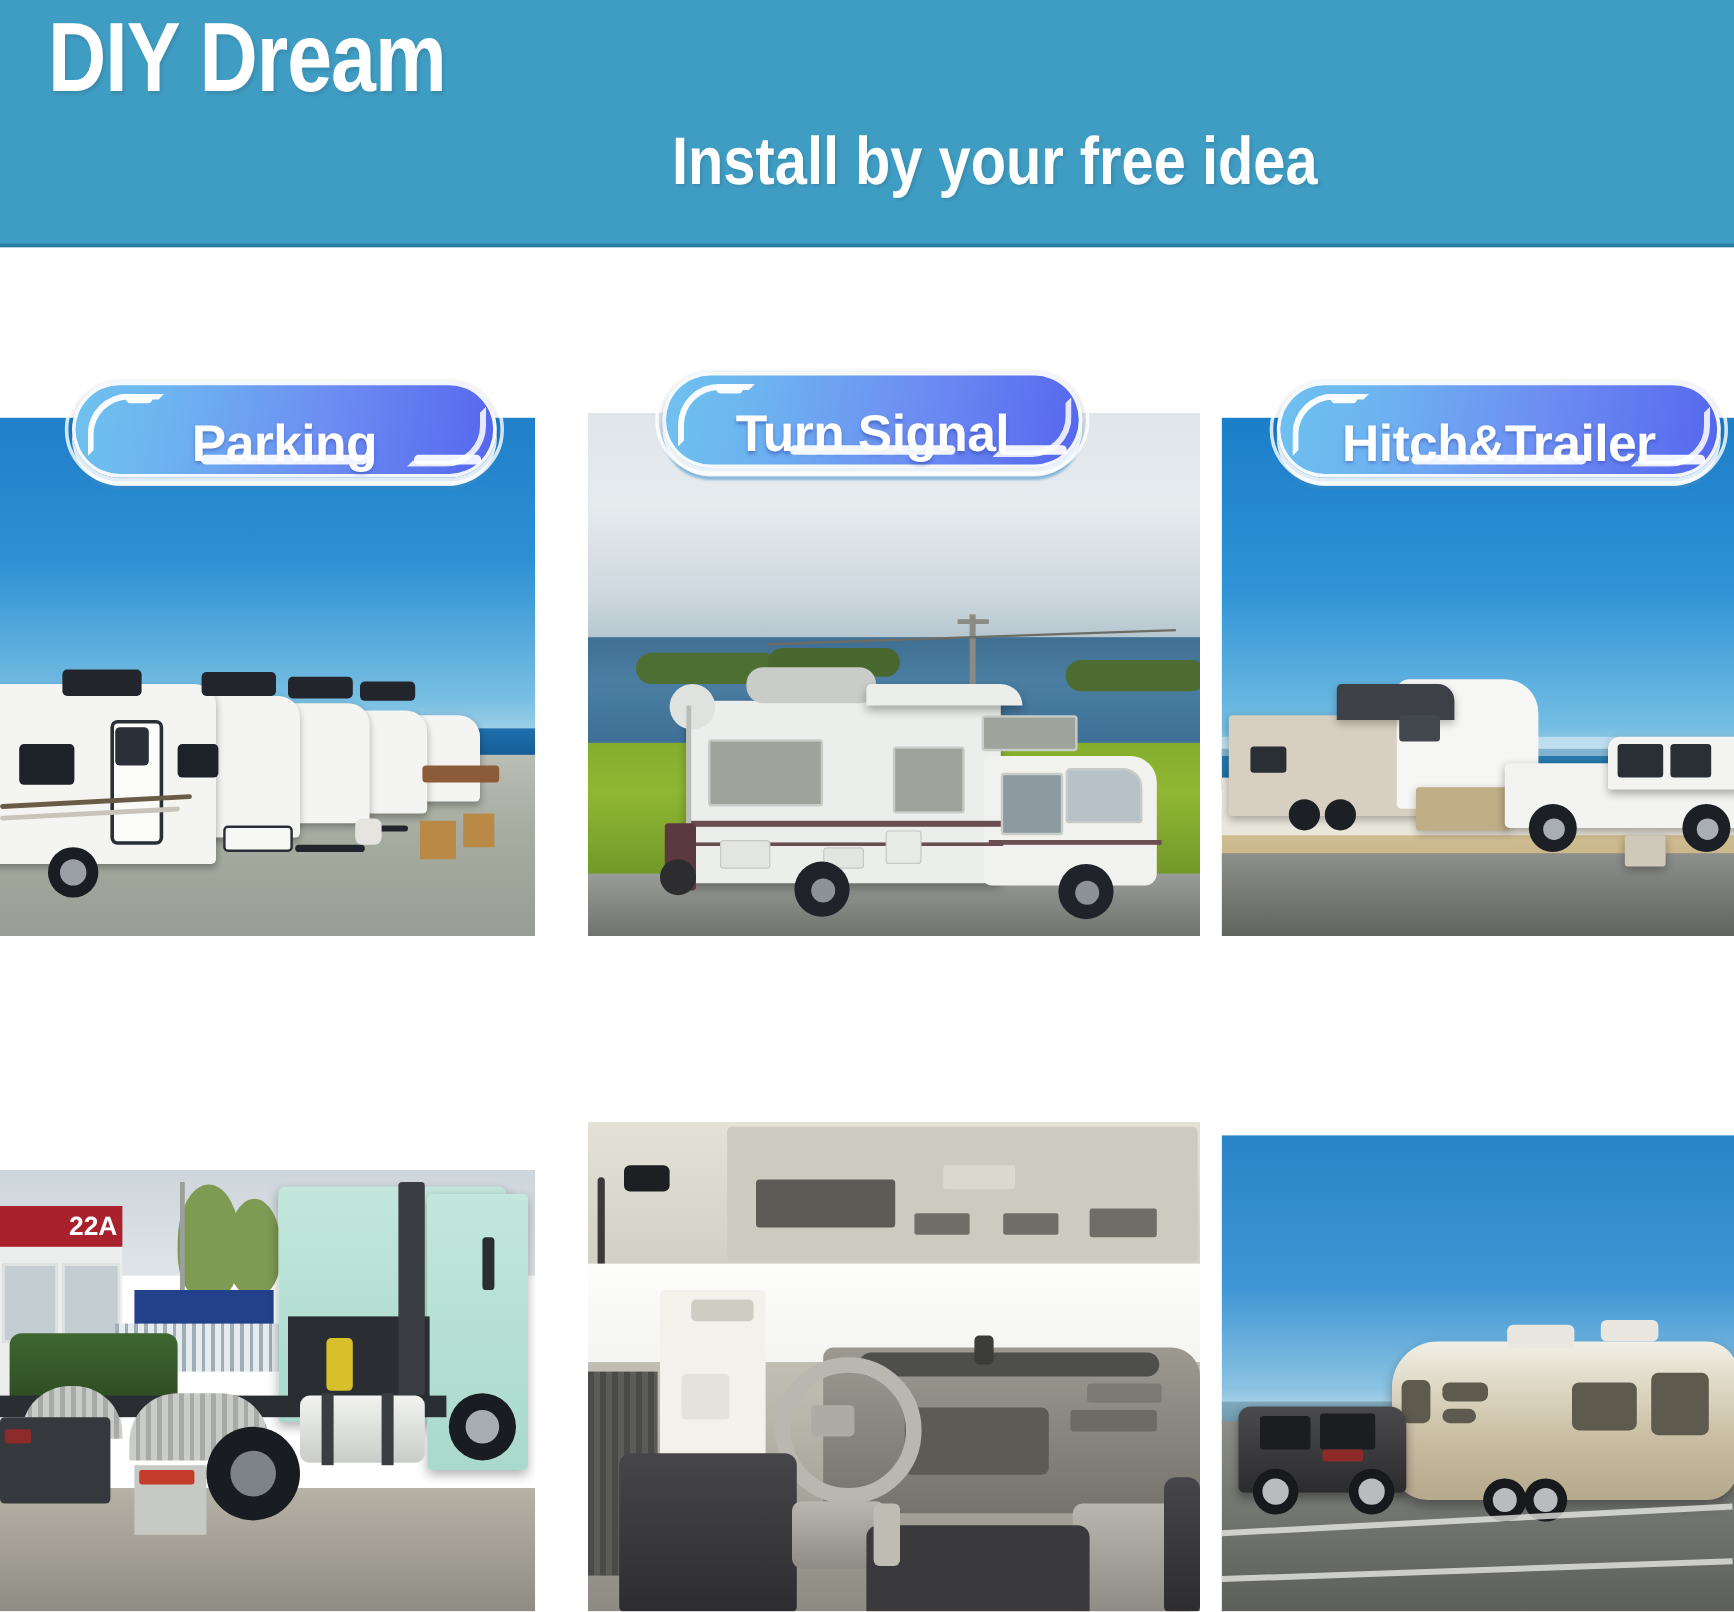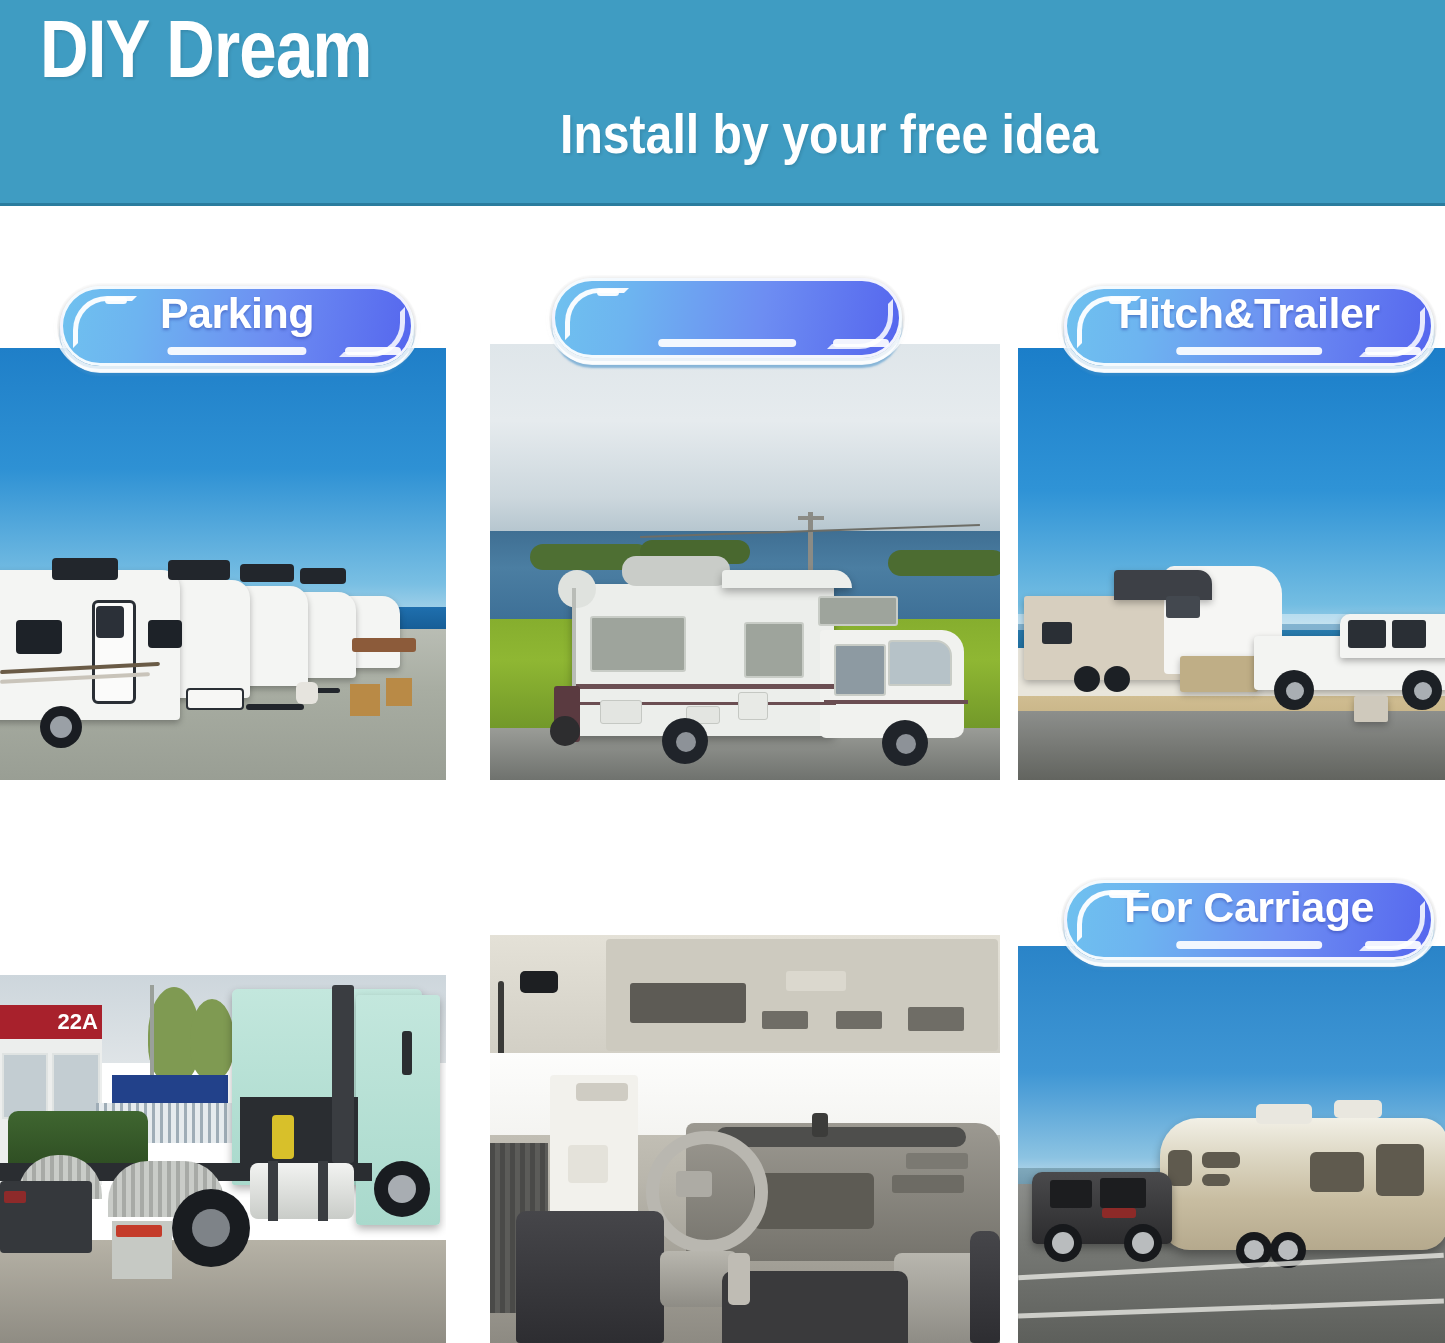--- a/index.html
+++ b/index.html
@@ -57,21 +57,21 @@
   .badge{
     position:absolute;
     height:74px;
     border-radius:40px;
     background:linear-gradient(100deg,#6fc1ef 0%,#6db4f0 22%,#6d8df2 60%,#5566ee 100%);
     box-shadow:0 7px 0 0 rgba(255,255,255,.85),
                0 10px 2px 0 rgba(60,140,200,.55),
                0 2px 6px rgba(0,0,0,.25);
     border:3px solid rgba(255,255,255,.92);
     z-index:7;
-    display:flex;align-items:flex-start;justify-content:center;
+    display:flex;align-items:flex-end;justify-content:center;margin-top:32px;
   }
   .badge-label{
     color:#ffffff;
     font-size:43px;
     font-weight:bold;
     white-space:nowrap;
     letter-spacing:-0.5px;
     text-shadow:0 2px 3px rgba(40,60,160,.45);
     position:relative;z-index:3;
   }
@@ -295,20 +295,21 @@
     <div class="p2-wheel" style="left:186px;top:388px;width:20px;height:20px;background:#8d9298;"></div>
     <div class="p2-wheel" style="left:392px;top:376px;width:46px;height:46px;"></div>
     <div class="p2-wheel" style="left:406px;top:390px;width:20px;height:20px;background:#8d9298;"></div>
 
     <div class="p2-bike" style="left:64px;top:342px;width:26px;height:56px;"></div>
     <div class="p2-wheel" style="left:60px;top:372px;width:30px;height:30px;background:#2d2d2f;"></div>
   </div>
   <div class="badge" style="left:62px;top:-66px;width:344px;">
     <span class="gloss-arc"></span>
     <span class="gloss-dot"></span>
+    <span class="badge-label">Turn Signal</span>
     <span class="gloss-bottom"></span>
     <span class="gloss-br"></span>
     <span class="gloss-arc-br"></span>
   </div>
 </div>
 
 <div class="cell" style="left:1018px;top:348px;width:427px;height:432px;">
   <div class="photo">
     <div class="layer p3-sky"></div>
     <div class="layer p3-sea"></div>
@@ -461,21 +462,13 @@
     <div class="p6-suvwin" style="left:82px;top:232px;width:46px;height:30px;"></div>
     <div class="p6-wheel" style="left:26px;top:278px;width:38px;height:38px;"></div>
     <div class="p6-rim" style="left:34px;top:286px;width:22px;height:22px;"></div>
     <div class="p6-wheel" style="left:106px;top:278px;width:38px;height:38px;"></div>
     <div class="p6-rim" style="left:114px;top:286px;width:22px;height:22px;"></div>
     <div class="p6-suvwin" style="left:84px;top:262px;width:34px;height:10px;background:#8d2a28;"></div>
 
     <div class="p6-line" style="left:0px;top:318px;width:426px;height:5px;transform:rotate(-3deg);"></div>
     <div class="p6-line" style="left:0px;top:360px;width:426px;height:5px;transform:rotate(-2deg);"></div>
   </div>
-  <div class="badge" style="left:46px;top:-66px;width:364px;">
-    <span class="gloss-arc"></span>
-    <span class="gloss-dot"></span>
-    <span class="badge-label">For Carriage</span>
-    <span class="gloss-bottom"></span>
-    <span class="gloss-br"></span>
-    <span class="gloss-arc-br"></span>
-  </div>
 </div>
 
 </body></html>

